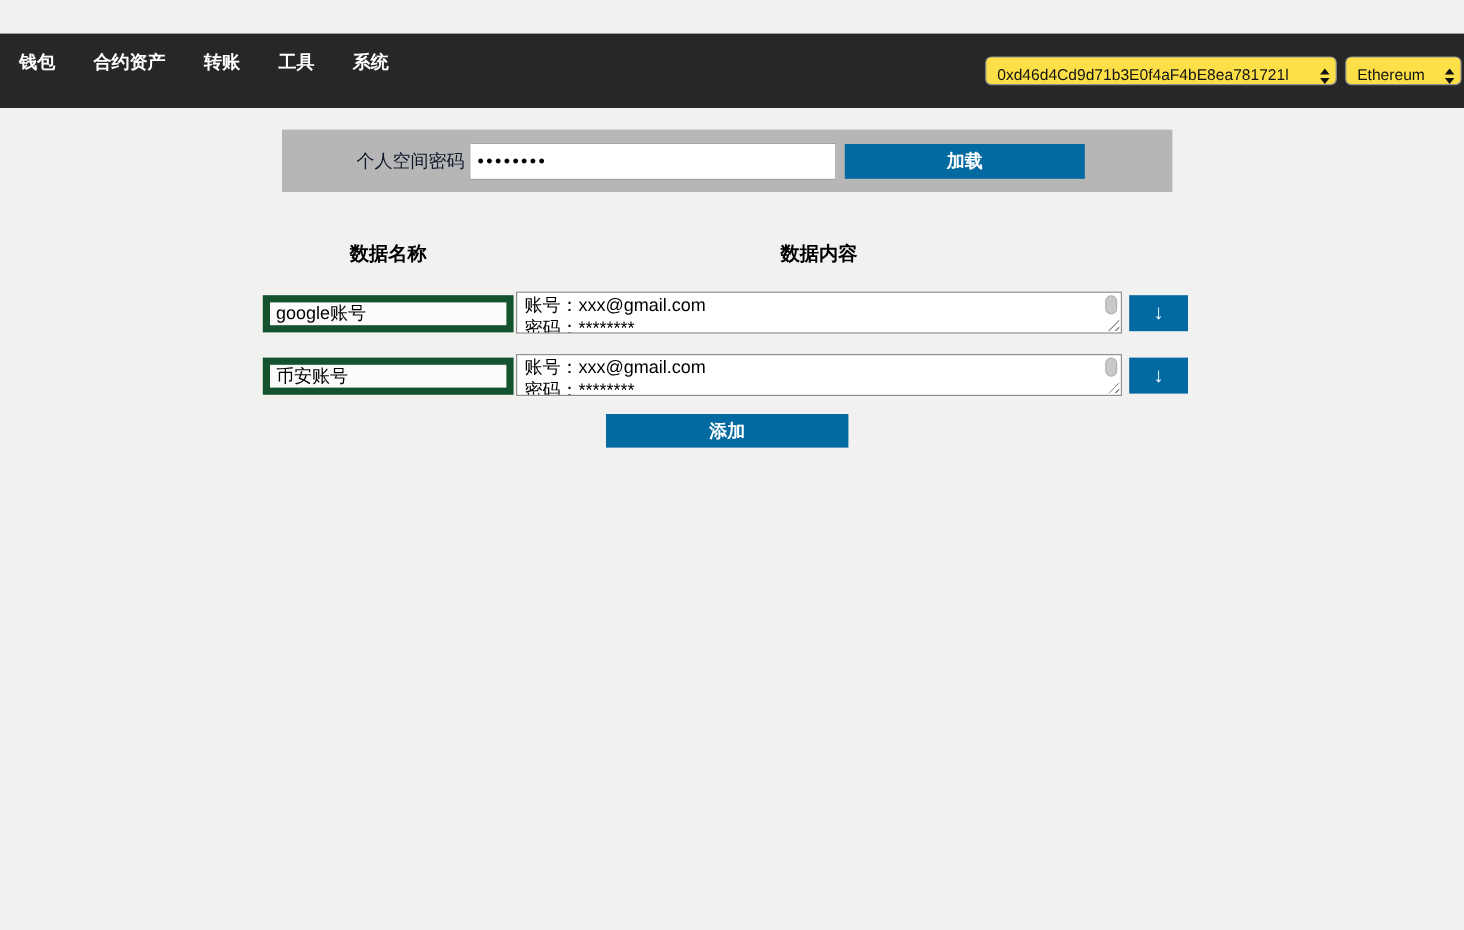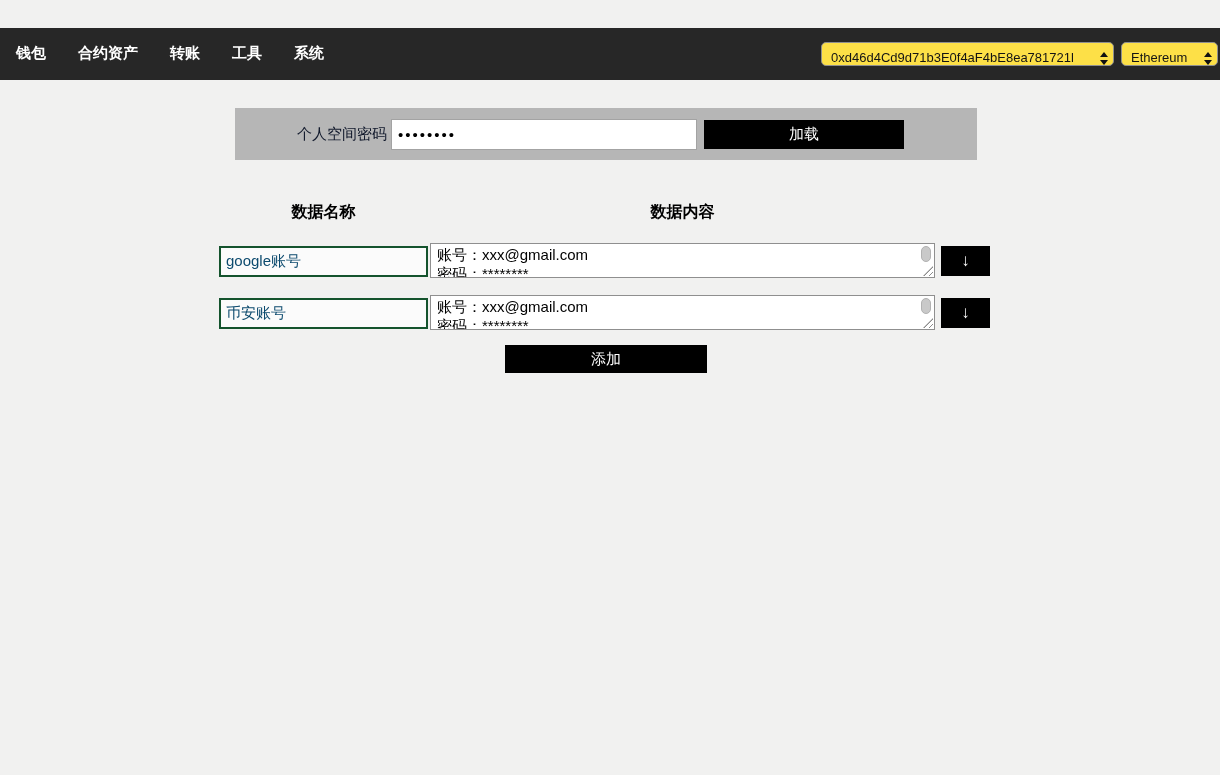--- a/index.html
+++ b/index.html
@@ -8,21 +8,21 @@
 
   
   .titlebar { position:absolute; left:0; top:0; width:1220px; height:28px; background:#d8d7d5; }
   .traffic { position:absolute; top:8px; width:12px; height:12px; border-radius:50%;
              background:#c5c3c1; border:1px solid #b2afad; }
   .t-close { left:9px; } .t-min { left:29px; } .t-zoom { left:49px; }
   .win-title { position:absolute; left:0; right:0; top:0; height:28px; line-height:28px;
                text-align:center; font-size:13px; font-weight:bold; color:#9e9c9a; }
 
   
-  .navbar { position:absolute; left:0; top:28px; width:1220px; height:52px; background:#272727;
+  .navbar { position:absolute; left:0; top:28px; width:1220px; height:62px; background:#272727;
             display:flex; align-items:stretch; }
   .nav-item { color:#ffffff; font-size:15px; font-weight:bold; line-height:50px;
               padding:0 16px; cursor:pointer; white-space:nowrap; }
   .nav-item.active { background:#5b8a5e; }
   .nav-right { margin-left:auto; display:flex; align-items:center; gap:7px; padding-right:2px; }
   .mac-select { height:24px; background:#fde047; border:1px solid #8f8f8f; border-radius:5px;
                 display:flex; align-items:flex-end; padding:0 5px 0 9px; font-size:13px; color:#141414;
                 cursor:pointer; }
   .mac-select .sel-text { white-space:nowrap; overflow:hidden; }
   .sel-addr { width:293px; }
@@ -30,32 +30,32 @@
   .updown { display:flex; flex-direction:column; align-items:center; gap:3px; margin-left:auto; padding-left:6px; }
   .tri-up    { width:0; height:0; border-left:4px solid transparent; border-right:4px solid transparent; border-bottom:5px solid #111; }
   .tri-down  { width:0; height:0; border-left:4px solid transparent; border-right:4px solid transparent; border-top:5px solid #111; }
 
   
   .pwbar { position:absolute; left:235px; top:108px; width:742px; height:52px; background:#b6b6b6;
            display:flex; align-items:center; }
   .pw-label { margin-left:62px; font-size:15px; color:#0f172a; white-space:nowrap; }
   .pw-input { margin-left:4px; width:306px; height:31px; border:1px solid #a3a3a3; background:#ffffff;
               font-size:15px; letter-spacing:2px; padding:0 6px; outline:none; color:#000; }
-  .btn { background:#000000; color:#ffffff; border:none; font-size:15px; font-weight:normal;
+  .btn { background:#0369a1; color:#ffffff; border:none; font-size:15px; font-weight:bold;
          cursor:pointer; font-family:inherit; }
   .load-btn { margin-left:7px; width:200px; height:29px; }
 
   
   .col-header { position:absolute; top:202px; font-size:16px; font-weight:bold; color:#000; text-align:center; }
   .hdr-name { left:219px; width:209px; }
   .hdr-content { left:430px; width:505px; }
 
   
   .name-input { position:absolute; left:219px; width:209px; height:31px; background:#fbfbfb;
-                border:2px solid #14532d; font-size:15px; padding:0 5px; color:#0c4a6e; outline:none; }
+                border:6px solid #14532d; font-size:15px; padding:0 5px; color:#000000; outline:none; }
   .ta-wrap { position:absolute; left:430px; width:505px; height:35px;border-radius:16px; }
   .data-textarea { width:505px; height:35px; border:1px solid #8f8f8f; background:#ffffff; resize:none;
                    overflow:hidden; font-size:15px; line-height:19px; padding:1px 22px 0 6px;
                    font-family:inherit; color:#000; outline:none; display:block; }
   .sb-thumb { position:absolute; right:4px; top:3px; width:10px; height:16px; background:#c9c9c9;
               border:1px solid #b2b2b2; border-radius:5px; pointer-events:none; }
   .grip { position:absolute; right:2px; bottom:2px; width:10px; height:10px; pointer-events:none;
           background:repeating-linear-gradient(135deg, transparent 0 3px, #8d8d8d 3px 4px);
           clip-path:polygon(100% 0, 100% 100%, 0 100%); }
   .dl-btn { position:absolute; left:941px; width:49px; height:30px; font-size:17px; }

